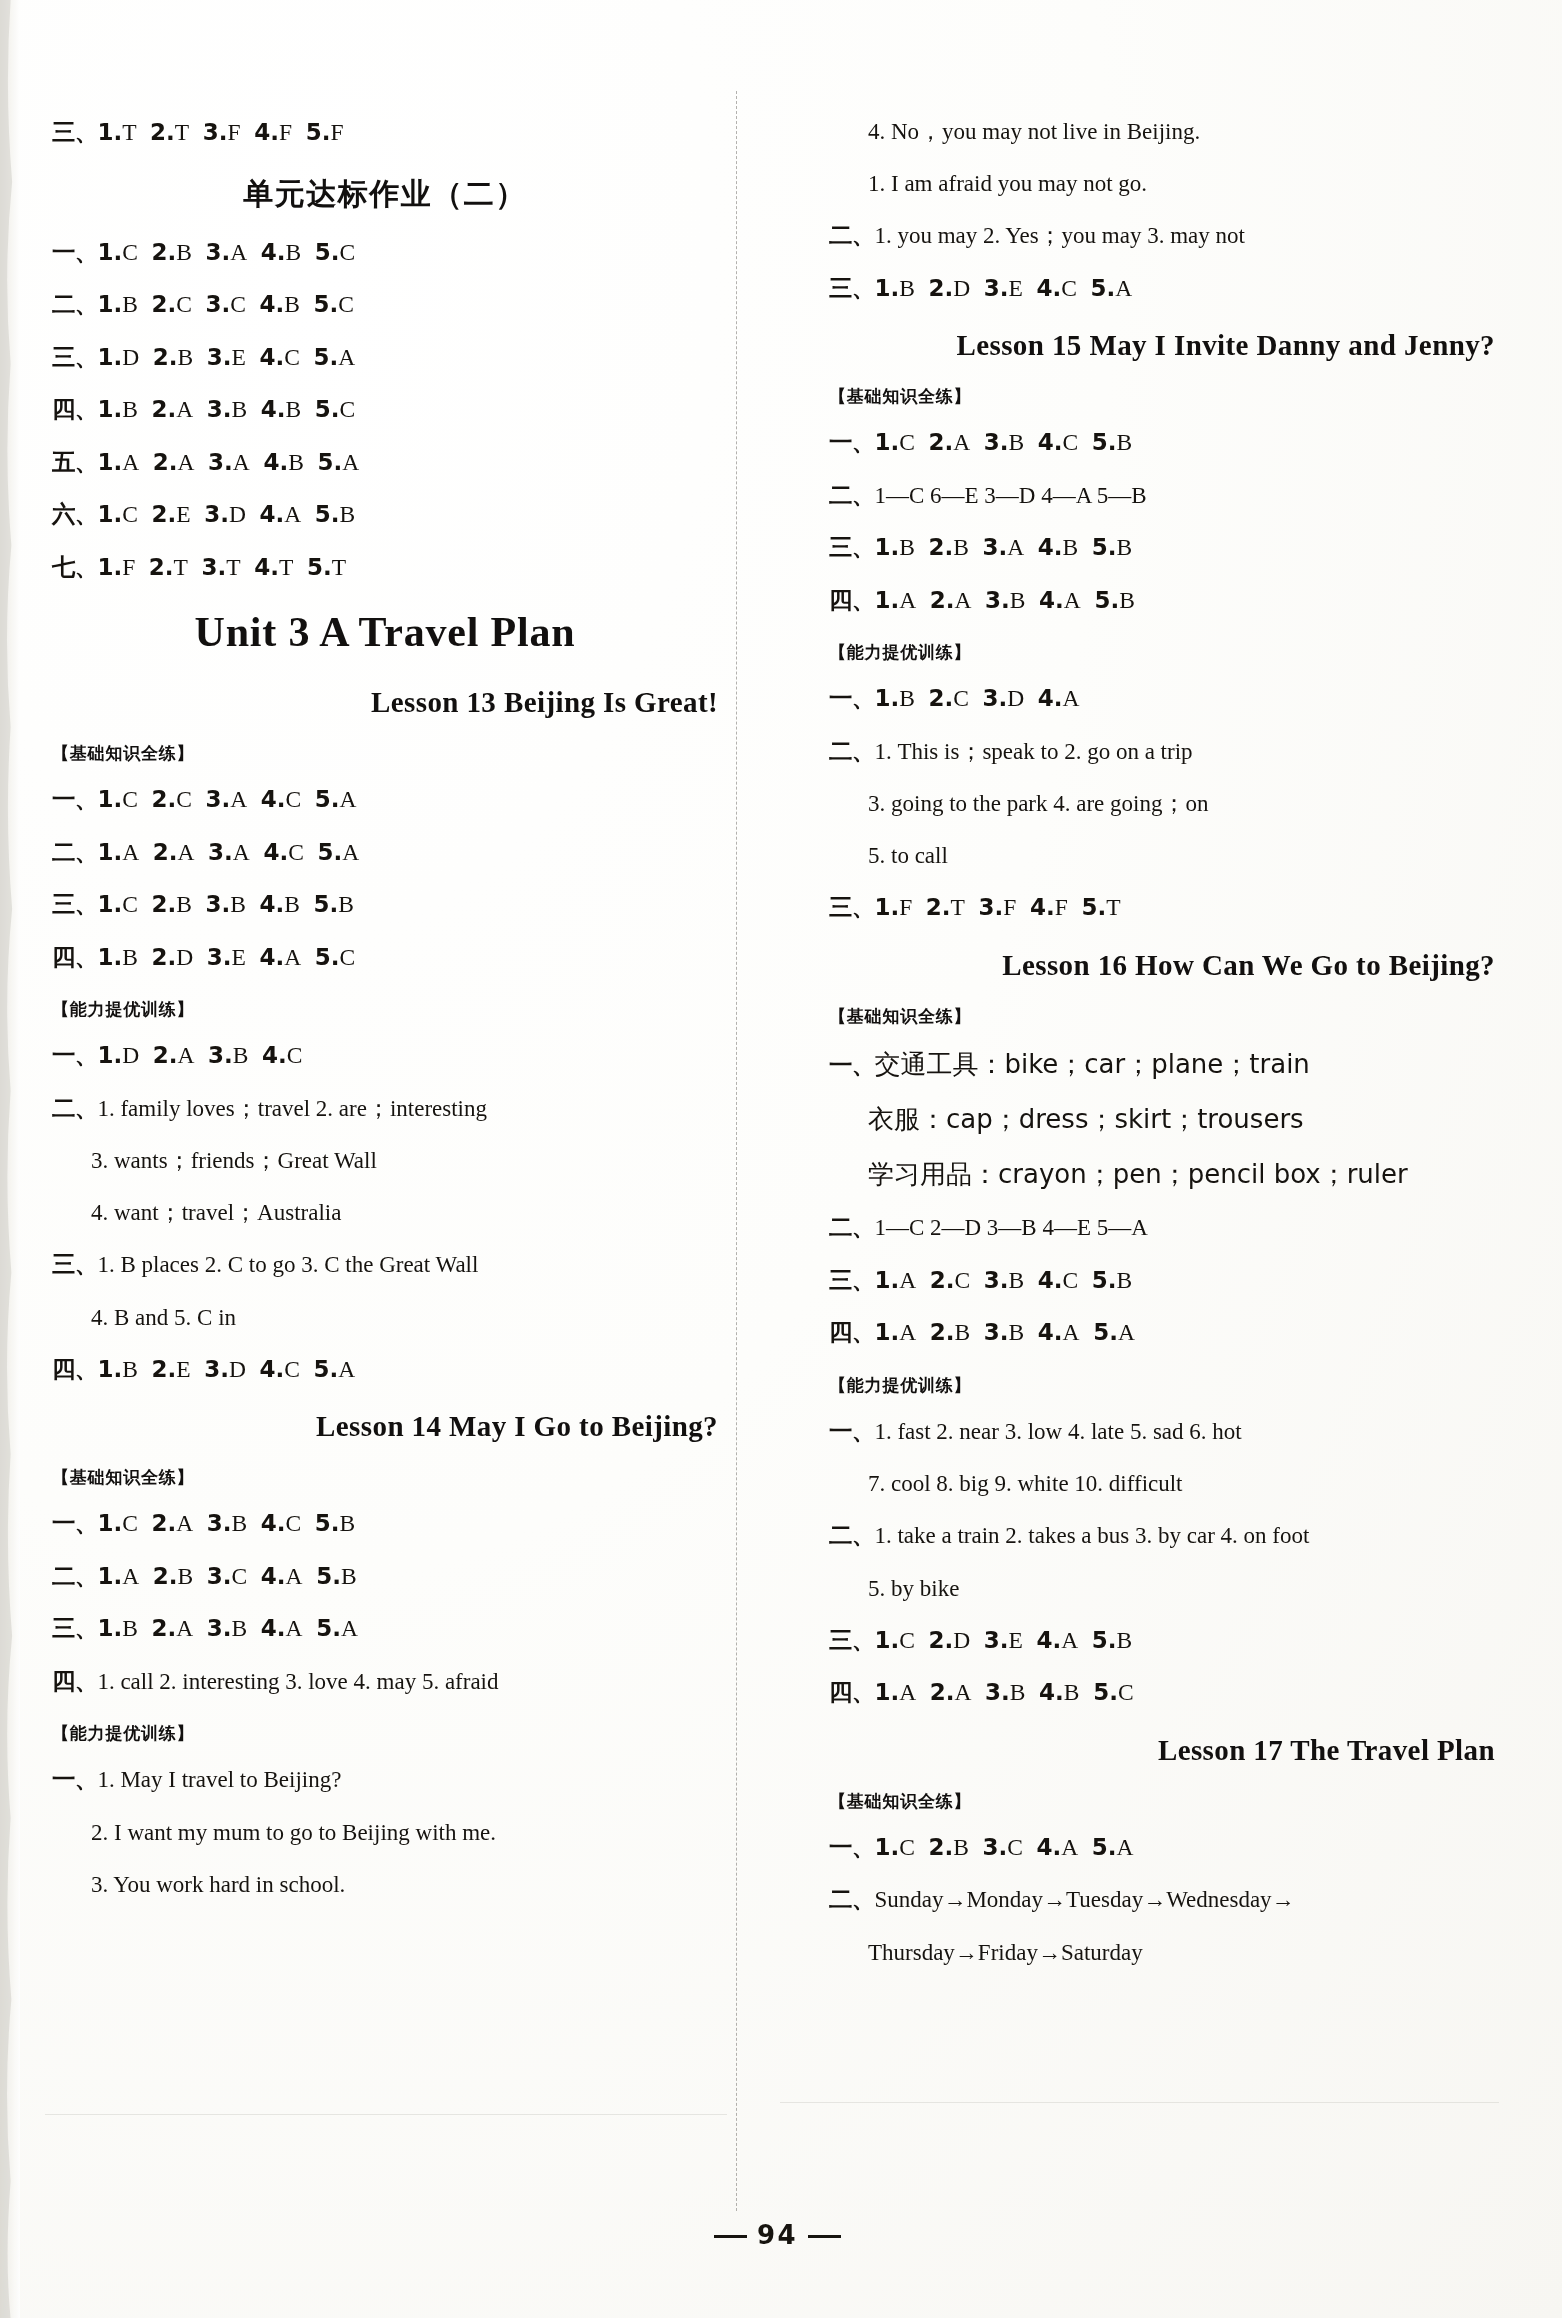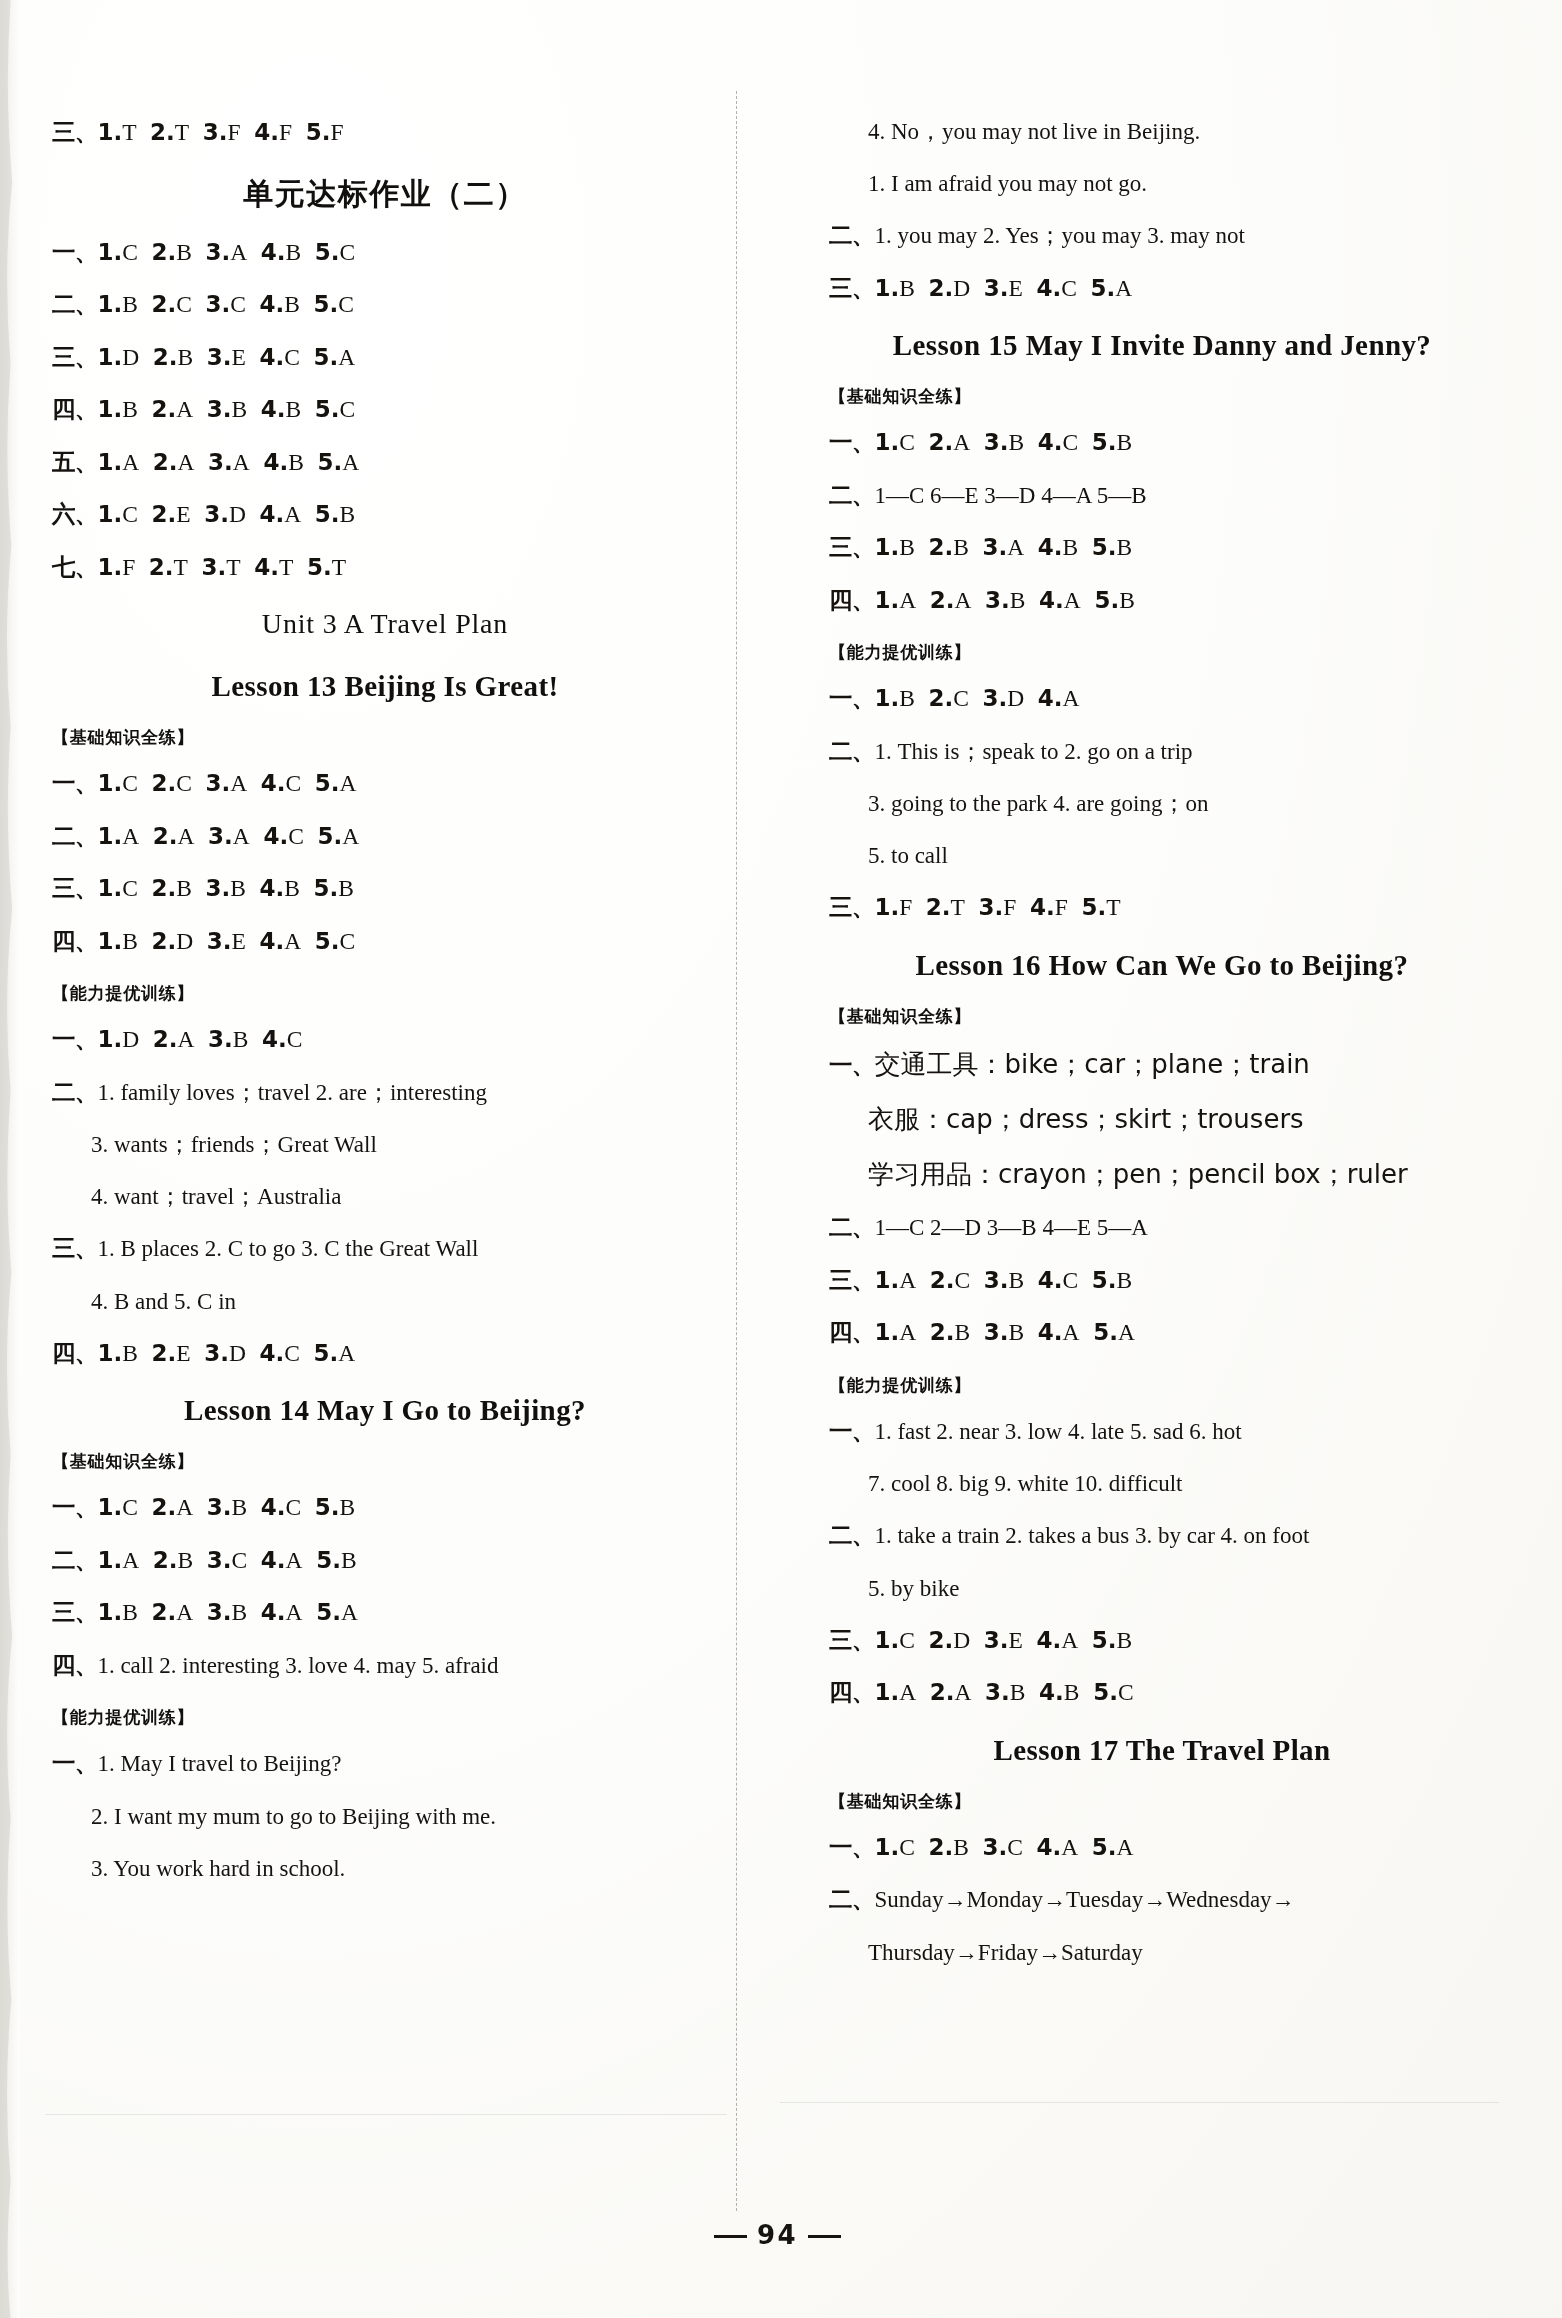--- a/index.html
+++ b/index.html
@@ -91,27 +91,27 @@
     font-weight: 700;
     font-size: 17px;
     margin: 0 0 23px 0;
     letter-spacing: 0.8px;
   }
 
   
   .unit-title {
     text-align: center;
     font-family: "Liberation Serif", serif;
-    font-weight: 400;
-    font-size: 28px;
+    font-weight: 700;
+    font-size: 42px;
     letter-spacing: 0.8px;
     margin: 26px 0 30px 0;
   }
   .lesson-title {
-    text-align: center;
+    text-align: right;
     font-family: "Liberation Serif", serif;
     font-weight: 700;
     font-size: 29px;
     margin: 23px 0 23px 0;
     letter-spacing: 0.4px;
   }
   .cn-title {
     text-align: center;
     font-family: "DejaVu Sans", sans-serif;
     font-weight: 700;

